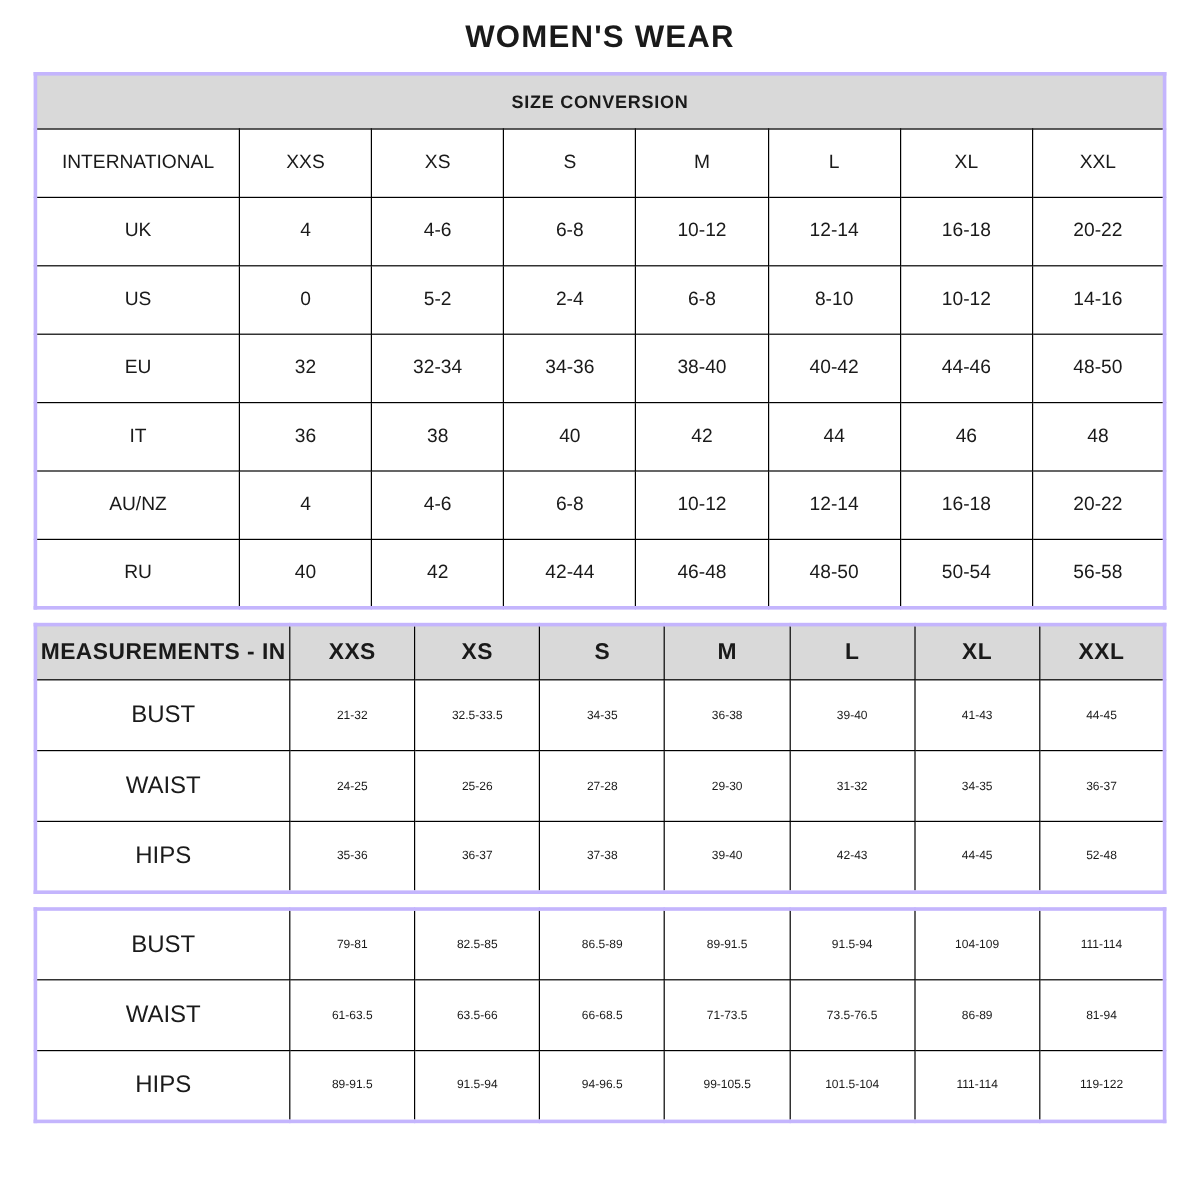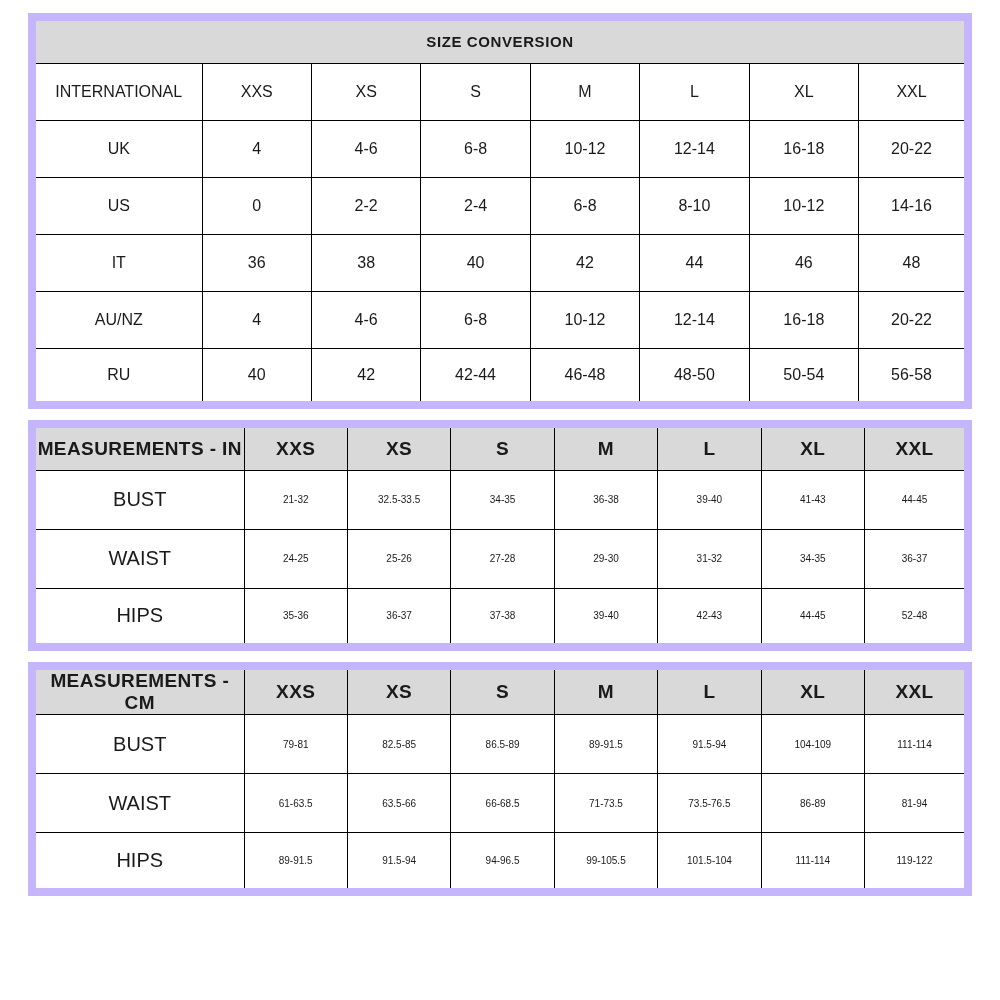--- a/index.html
+++ b/index.html
@@ -17,21 +17,21 @@
     font-size: 26px;
     font-weight: bold;
     letter-spacing: 1px;
     margin: 2px 0 14px 0;
   }
 
   table.tbl {
     width: 944px;
     border-collapse: collapse;
     table-layout: fixed;
-    border: 8px solid #c4b5fd;
+    border: 3px solid #c4b5fd;
     margin-bottom: 11px;
   }
   .tbl th, .tbl td {
     border: 1.5px solid #000;
     text-align: center;
     vertical-align: middle;
   }
 
   
   .conversion col.c-label { width: 170px; }
@@ -67,20 +67,21 @@
   .measurements td {
     height: 59px;
     font-size: 10px;
     font-weight: normal;
   }
 </style>
 </head>
 <body>
 
 <div class="page">
+  <h1 class="page-title">WOMEN'S WEAR</h1>
 
   <table class="tbl conversion">
     <colgroup>
         <col class="c-label">
         <col span="7" class="c-size">
       </colgroup>
     <tbody>
         <tr class="title-row">
           <th colspan="8">SIZE CONVERSION</th>
         </tr>
@@ -100,26 +101,36 @@
           <td>4-6</td>
           <td>6-8</td>
           <td>10-12</td>
           <td>12-14</td>
           <td>16-18</td>
           <td>20-22</td>
         </tr>
         <tr class="data-row">
           <th class="row-label">US</th>
           <td>0</td>
-          <td>2-2</td>
+          <td>5-2</td>
           <td>2-4</td>
           <td>6-8</td>
           <td>8-10</td>
           <td>10-12</td>
           <td>14-16</td>
+        </tr>
+        <tr class="data-row">
+          <th class="row-label">EU</th>
+          <td>32</td>
+          <td>32-34</td>
+          <td>34-36</td>
+          <td>38-40</td>
+          <td>40-42</td>
+          <td>44-46</td>
+          <td>48-50</td>
         </tr>
         <tr class="data-row">
           <th class="row-label">IT</th>
           <td>36</td>
           <td>38</td>
           <td>40</td>
           <td>42</td>
           <td>44</td>
           <td>46</td>
           <td>48</td>
@@ -195,30 +206,20 @@
         </tr>
       </tbody>
   </table>
 
   <table class="tbl measurements">
     <colgroup>
         <col class="c-label">
         <col span="7" class="c-size">
       </colgroup>
     <tbody>
-        <tr class="header-row">
-          <th>MEASUREMENTS - CM</th>
-          <th>XXS</th>
-          <th>XS</th>
-          <th>S</th>
-          <th>M</th>
-          <th>L</th>
-          <th>XL</th>
-          <th>XXL</th>
-        </tr>
         <tr class="data-row">
           <th class="row-label">BUST</th>
           <td>79-81</td>
           <td>82.5-85</td>
           <td>86.5-89</td>
           <td>89-91.5</td>
           <td>91.5-94</td>
           <td>104-109</td>
           <td>111-114</td>
         </tr>

